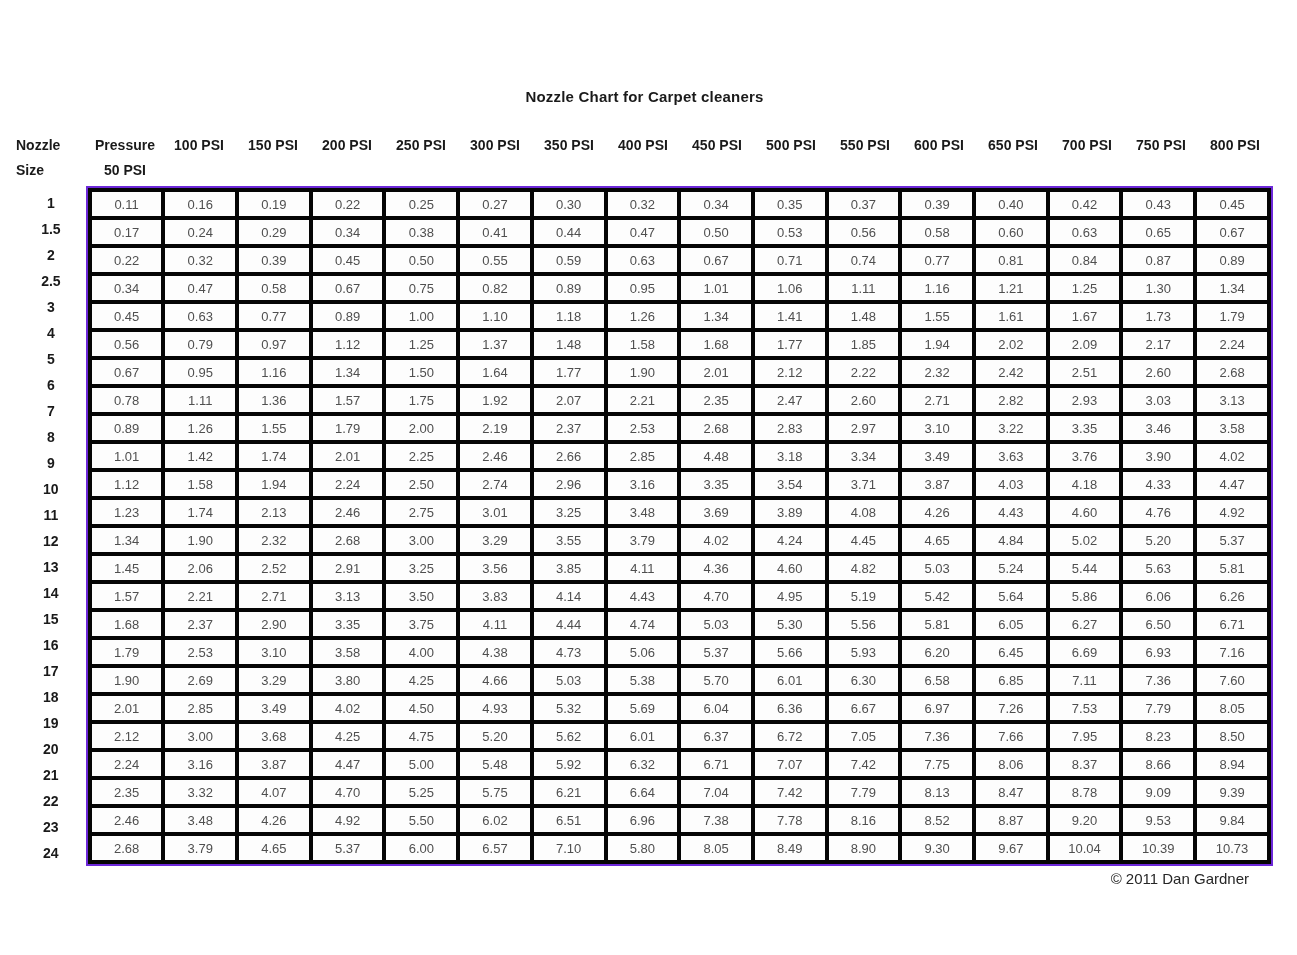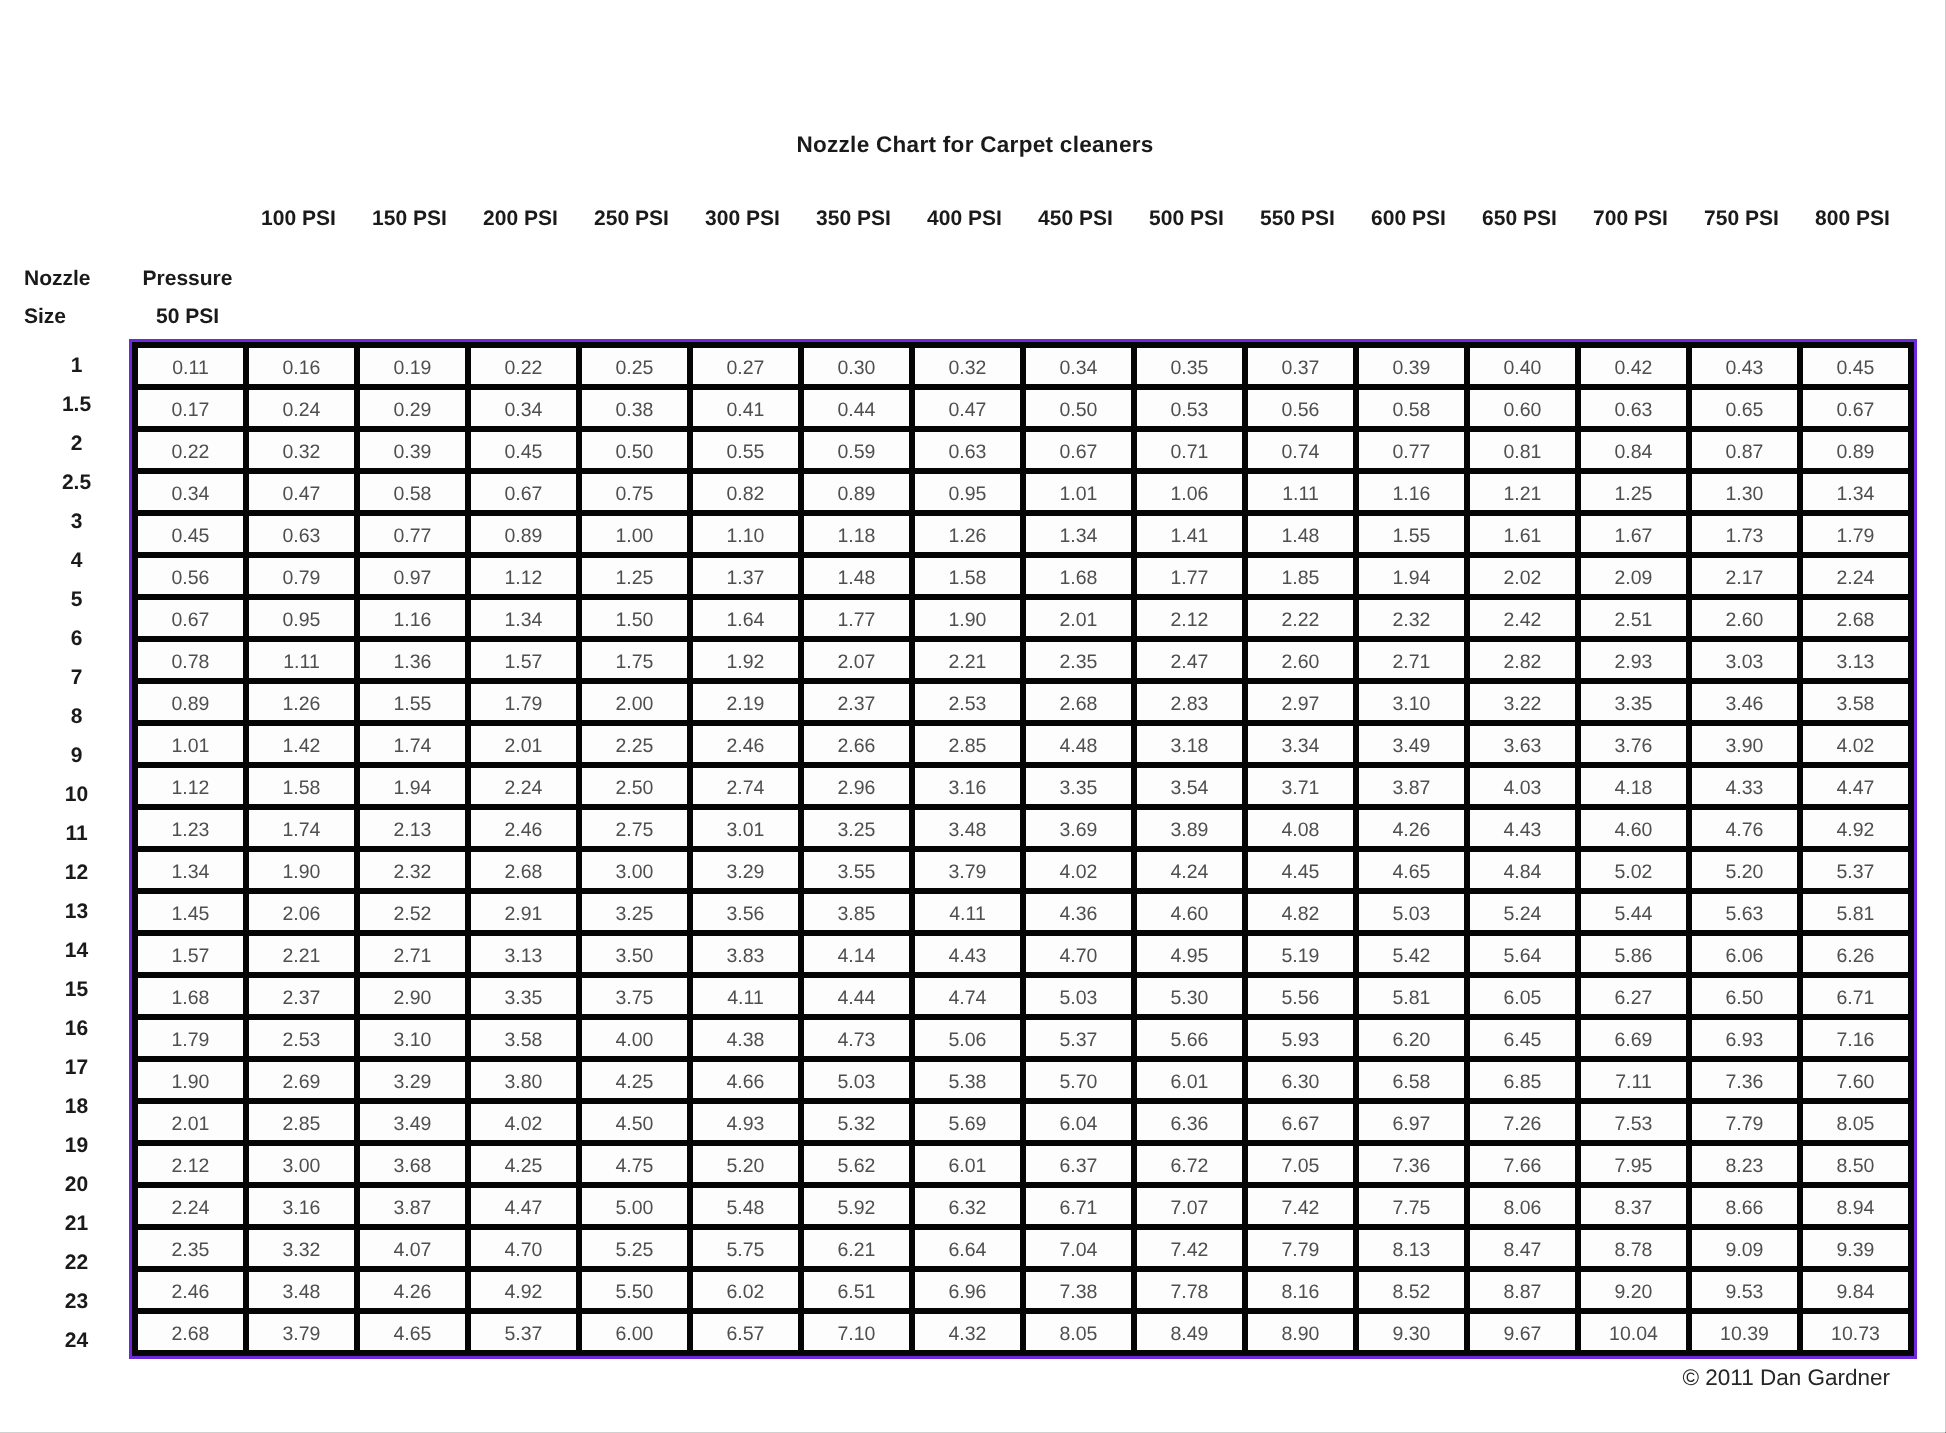--- a/index.html
+++ b/index.html
@@ -10,21 +10,21 @@
   }
   .page {
     position: relative;
     width: 1297px;
     height: 955px;
     background: #ffffff;
     overflow: hidden;
   }
   .content {
     padding-left: 16px;
-    padding-right: 13px;
+    padding-right: 24px;
   }
   .title {
     padding-top: 88px;
     text-align: center;
     font-size: 15px;
     font-weight: bold;
     color: #1a1a1a;
     letter-spacing: 0.2px;
   }
   .header-row {
@@ -46,21 +46,20 @@
   }
   .col-head {
     text-align: center;
     font-size: 14px;
     font-weight: bold;
     color: #1a1a1a;
     line-height: 25px;
   }
   .col-head .pressure-line {
     text-align: center;
-    margin-top: 40px;
   }
   .table-area {
     display: flex;
     margin-top: 3px;
   }
   .row-labels {
     width: 70px;
     padding-top: 4px;
   }
   .row-label {
@@ -608,21 +607,21 @@
               <td>9.84</td>
             </tr>
             <tr>
               <td>2.68</td>
               <td>3.79</td>
               <td>4.65</td>
               <td>5.37</td>
               <td>6.00</td>
               <td>6.57</td>
               <td>7.10</td>
-              <td>4.32</td>
+              <td>5.80</td>
               <td>8.05</td>
               <td>8.49</td>
               <td>8.90</td>
               <td>9.30</td>
               <td>9.67</td>
               <td>10.04</td>
               <td>10.39</td>
               <td>10.73</td>
             </tr>
           </tbody>

